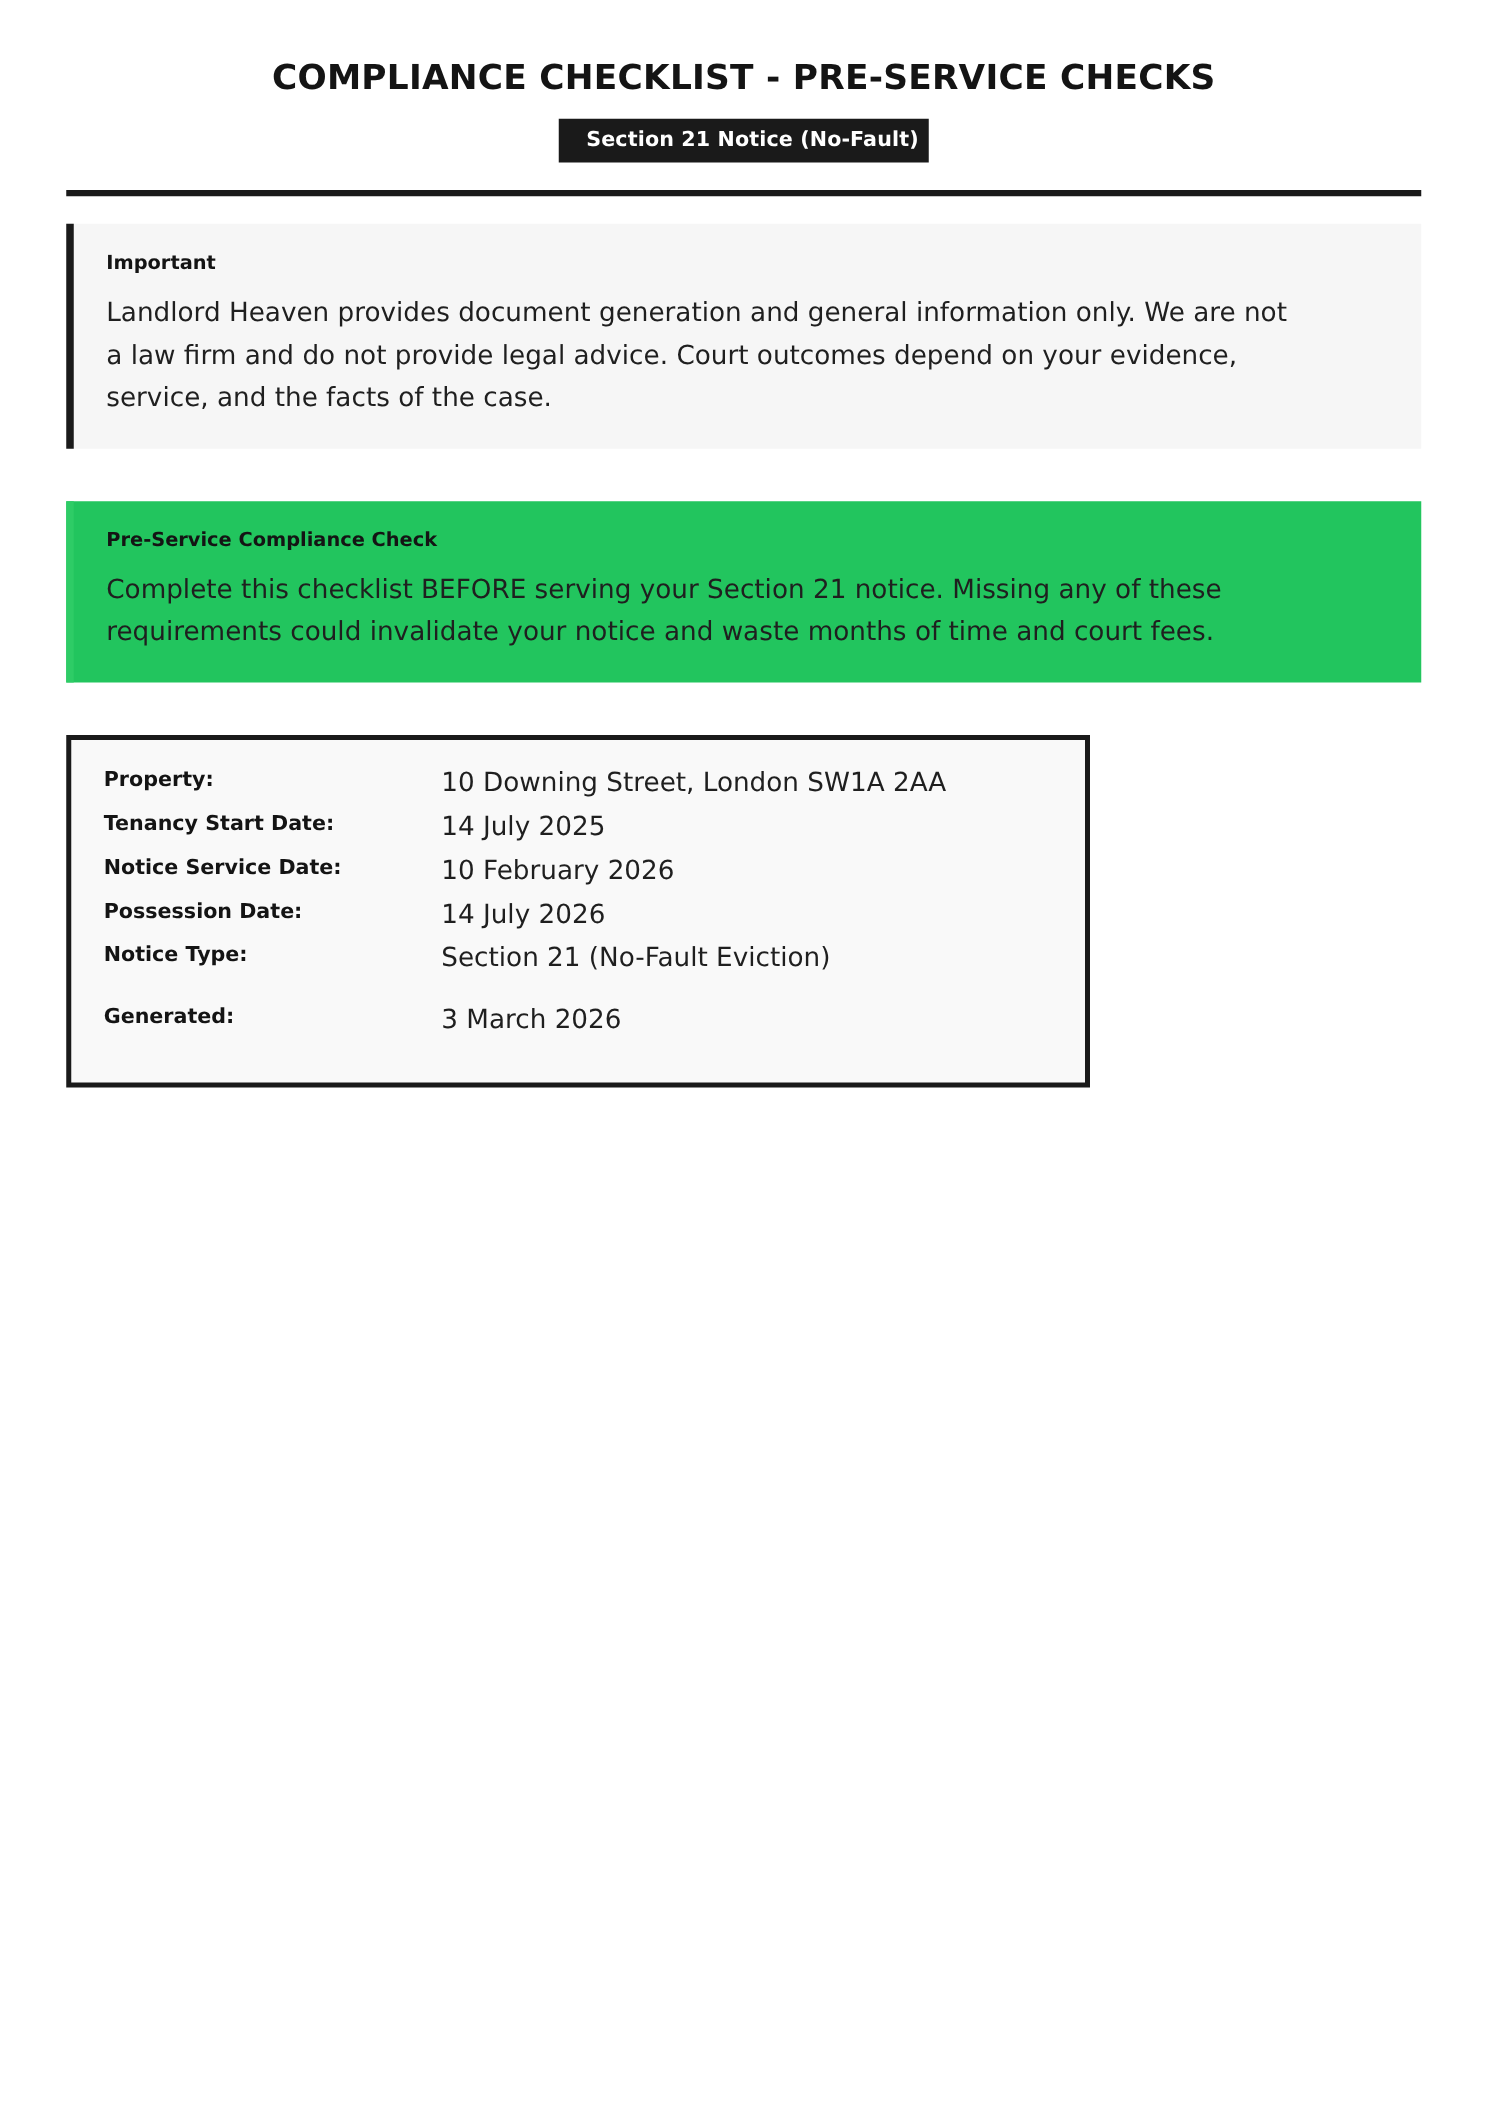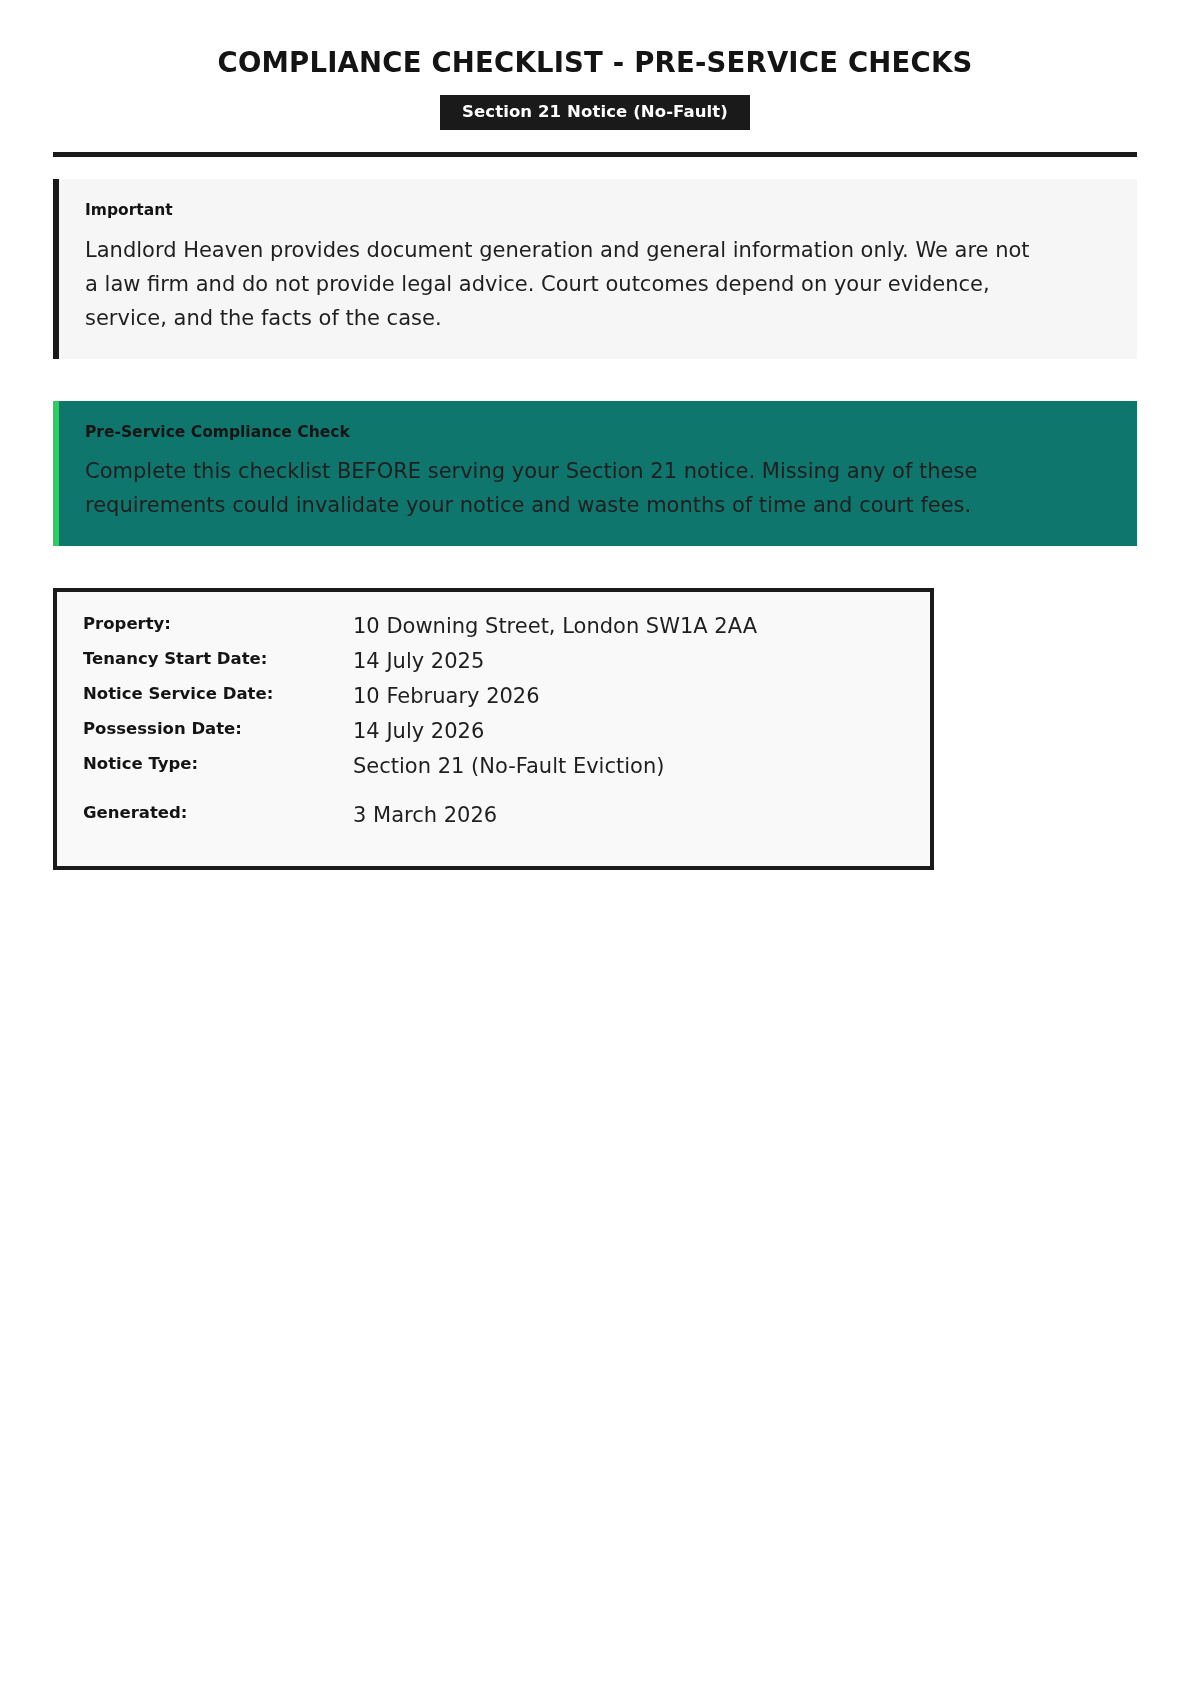--- a/index.html
+++ b/index.html
@@ -41,21 +41,21 @@
   .badge-wrap {
     margin-top: 16px;
     text-align: center;
   }
   .subtitle-badge {
     display: inline-block;
     background: #1a1a1a;
     color: #ffffff;
     font-size: 16.5px;
     font-weight: bold;
-    padding: 8px 22px 9px 22px;
+    padding: 8px 8px 9px 22px;
     line-height: 1.1;
     letter-spacing: 0.1px;
   }
   .header-rule {
     margin-top: 22px;
     height: 5px;
     background: #1a1a1a;
     width: 100%;
   }
 
@@ -65,21 +65,21 @@
     width: 100%;
     padding: 22px 26px 24px 26px;
   }
   .callout-important {
     margin-top: 22px;
     background: #f6f6f6;
     border-left: 6px solid #1a1a1a;
   }
   .callout-green {
     margin-top: 42px;
-    background: #0f766e;
+    background: #22c55e;
     border-left: 6px solid #2ecc66;
   }
   .callout-heading {
     font-size: 15.5px;
     font-weight: bold;
     color: #141414;
     margin: 0 0 13px 0;
     line-height: 1.2;
   }
   .callout-body {
@@ -87,21 +87,21 @@
     line-height: 1.62;
     color: #1f1f1f;
     margin: 0;
     max-width: 950px;
   }
 
   
   .details-box {
     box-sizing: border-box;
     margin-top: 42px;
-    width: 881px;
+    width: 819px;
     background: #f9f9f9;
     border: 4px solid #1a1a1a;
     padding: 24px 26px 26px 26px;
   }
   .details-table {
     width: 100%;
     border-collapse: collapse;
   }
   .details-table td {
     padding: 0;

